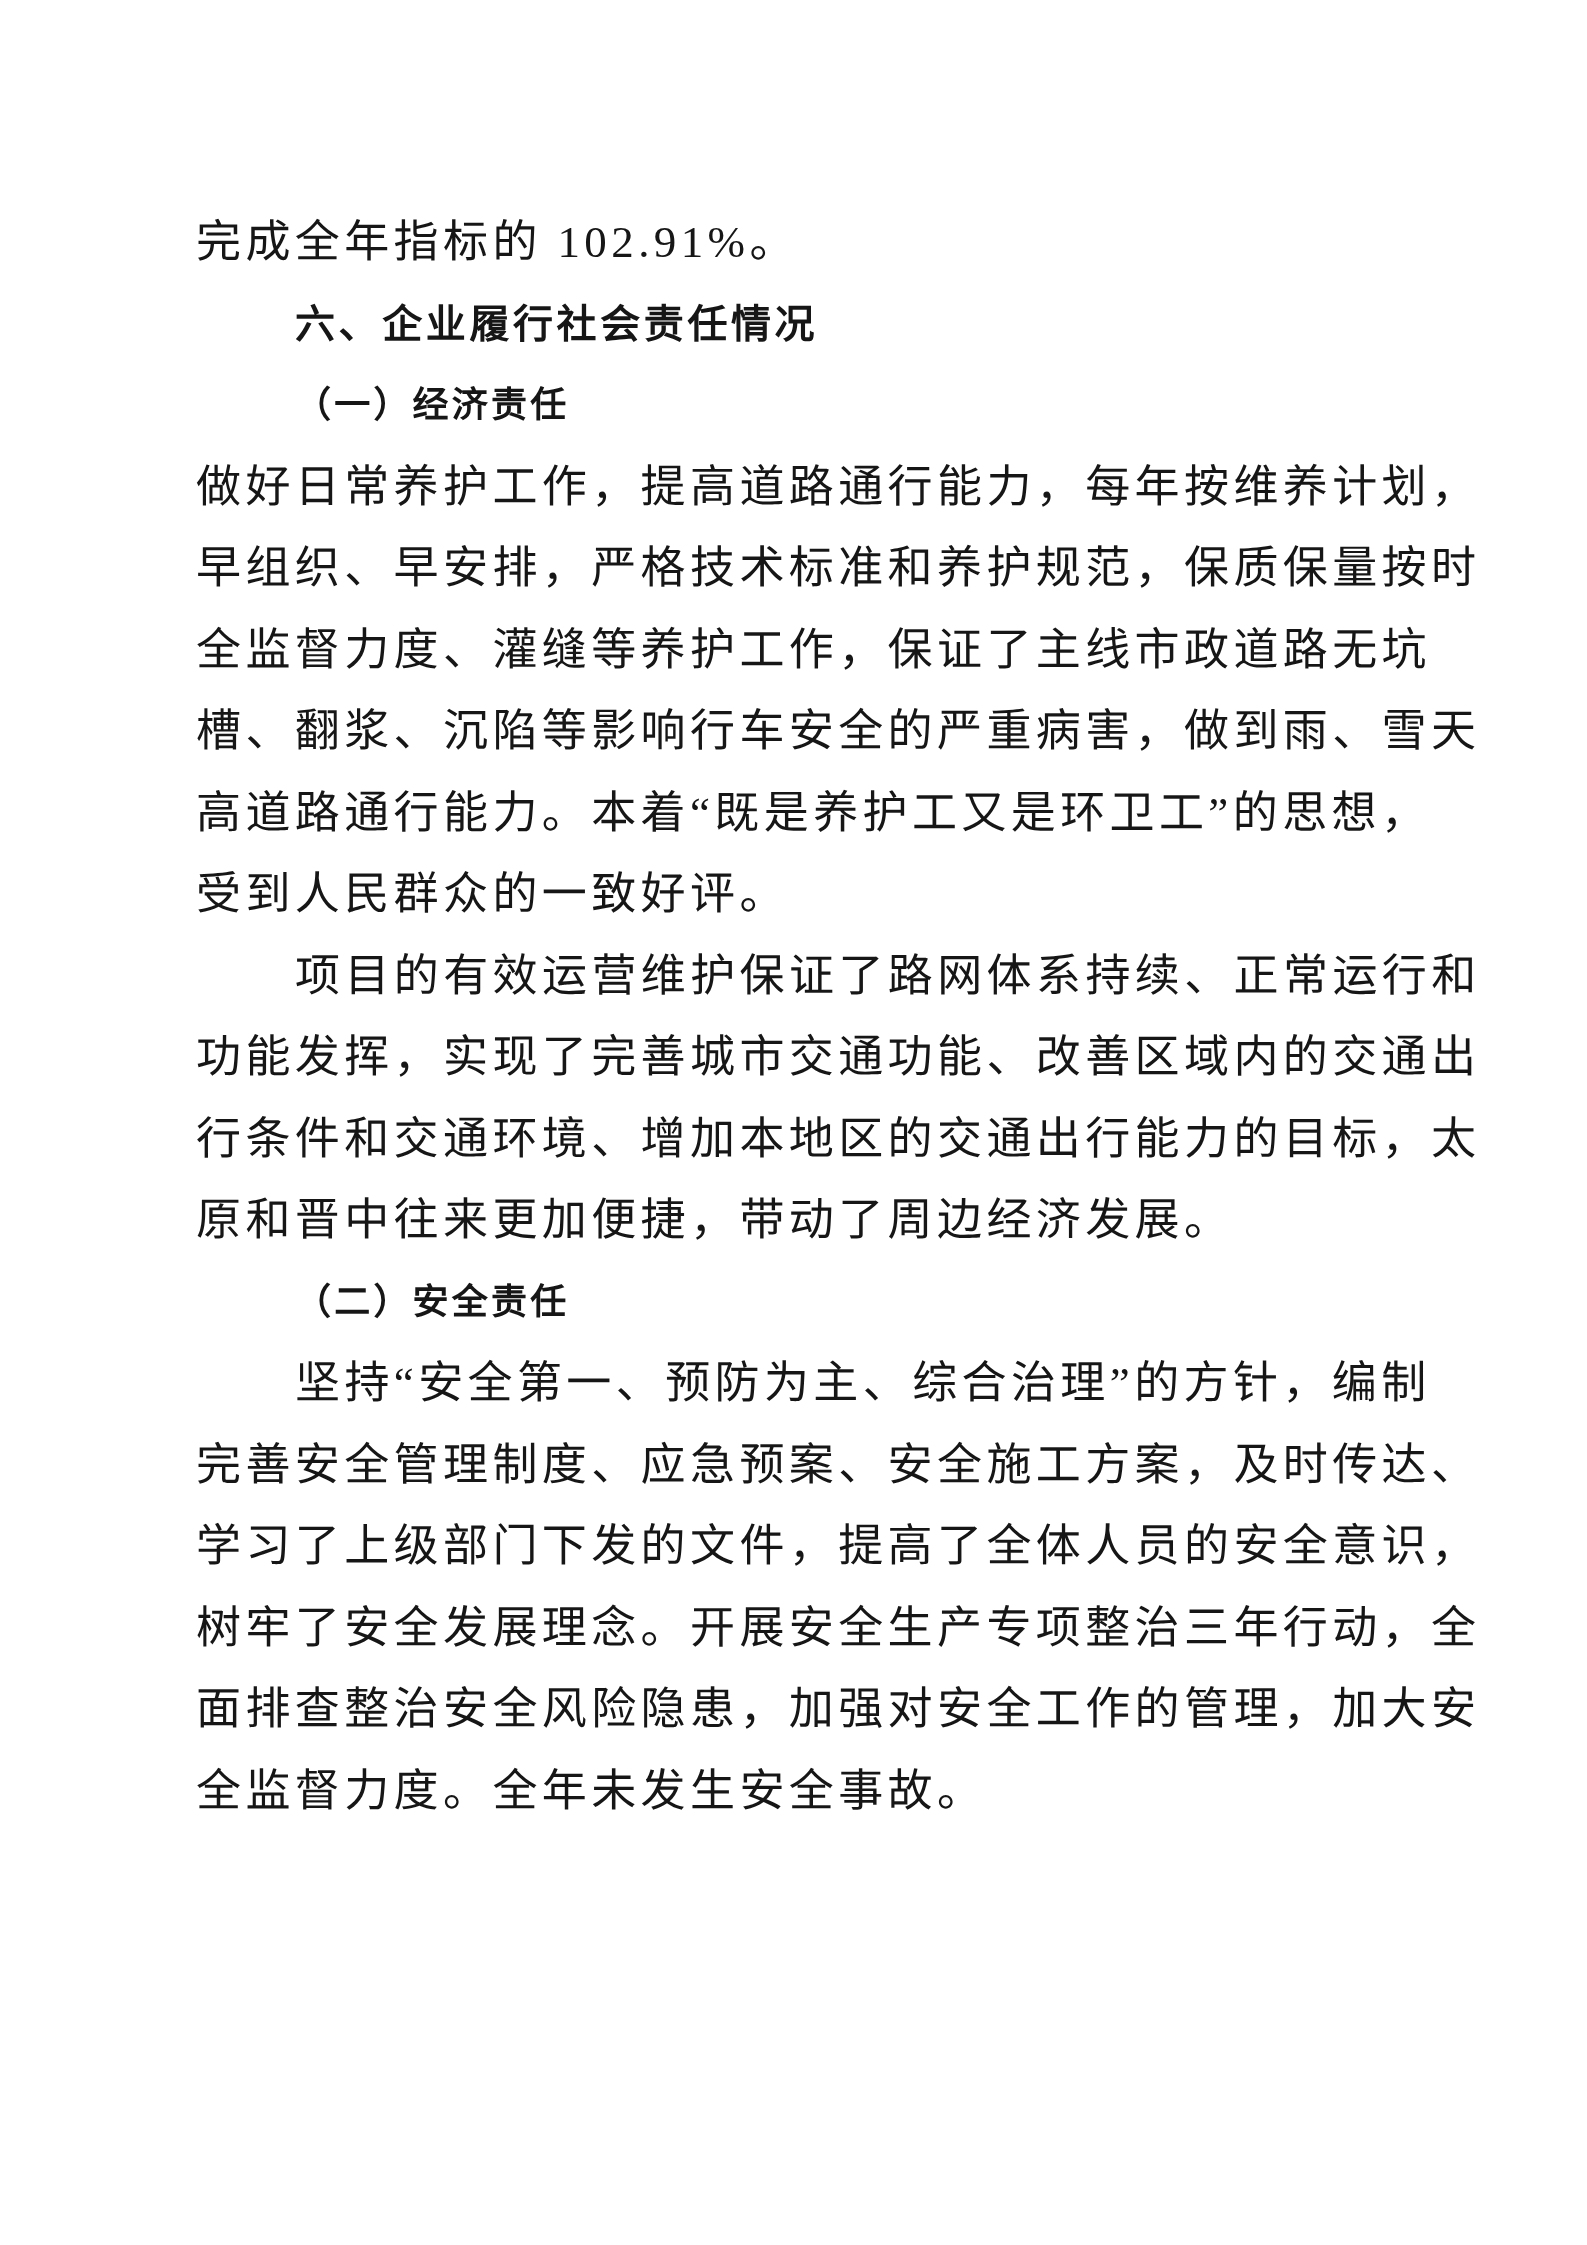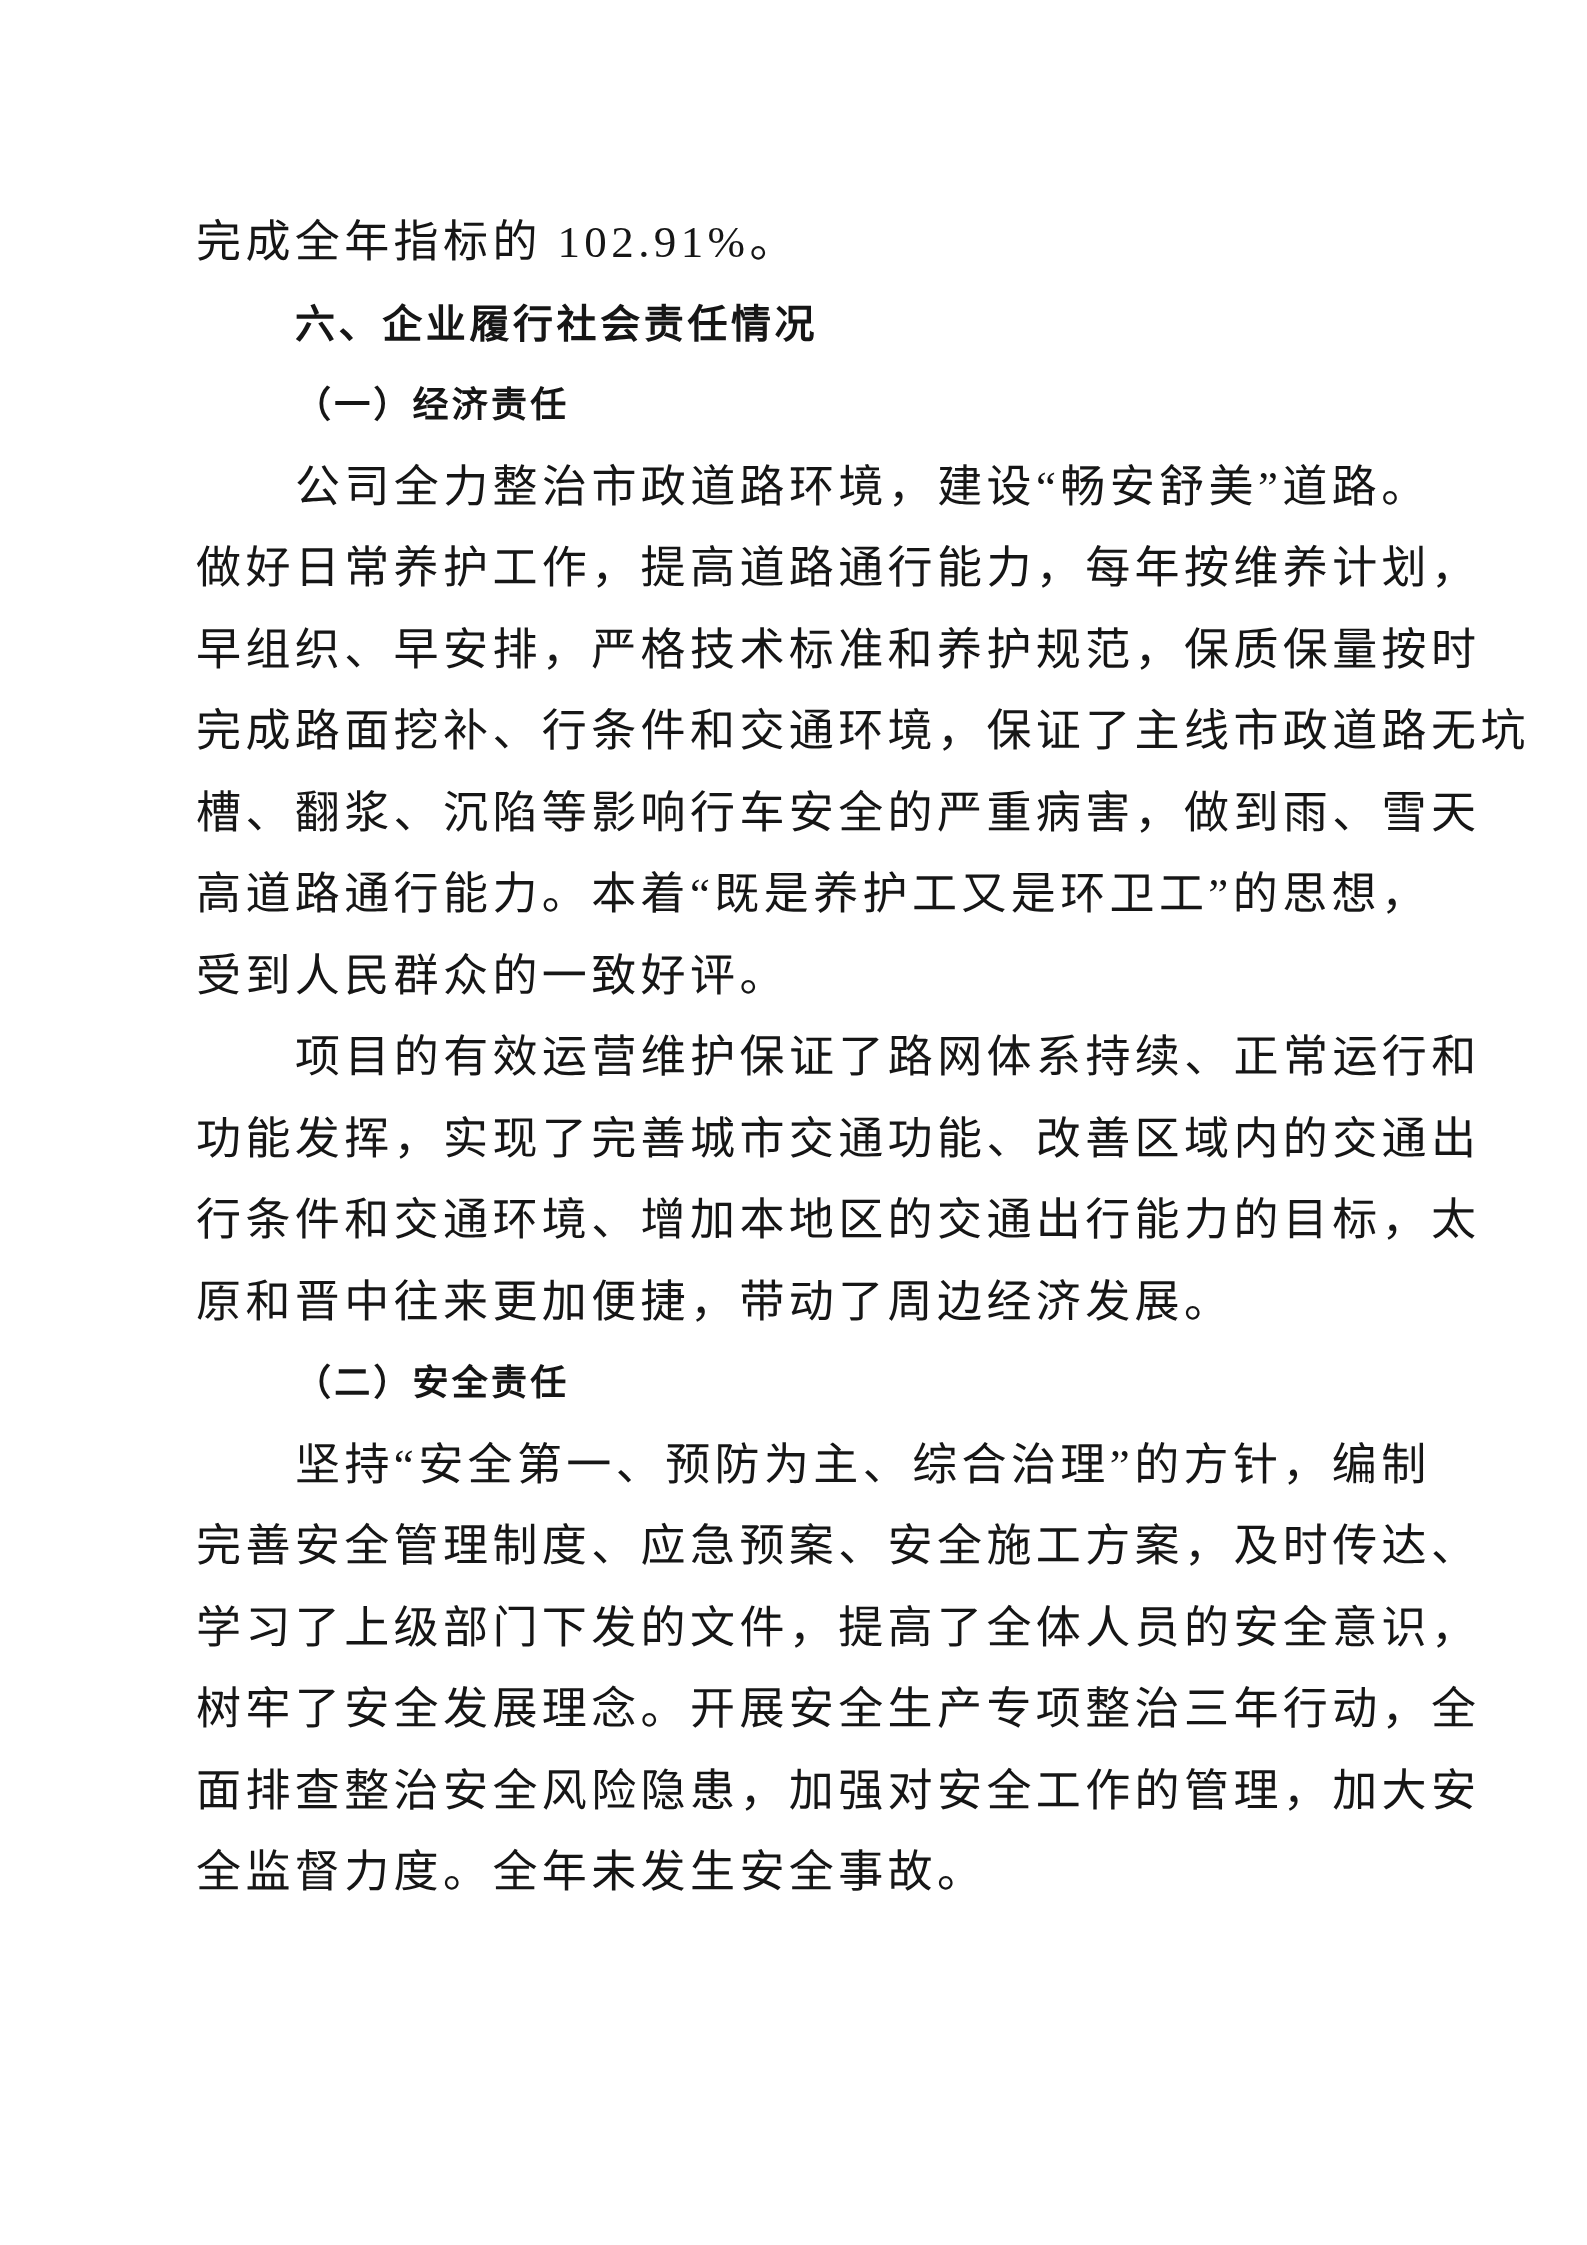--- a/index.html
+++ b/index.html
@@ -65,24 +65,23 @@
       <div class="block body">
         <div class="line">完成全年指标的 102.91%。</div>
       </div>
       <div class="block h1">
         <div class="line indent">六、企业履行社会责任情况</div>
       </div>
       <div class="block h2">
         <div class="line indent">（一）经济责任</div>
       </div>
       <div class="block body">
-        <div class="line indent">公司全力整治市政道路环境，建设“畅安舒美”道路。</div>
         <div class="line">做好日常养护工作，提高道路通行能力，每年按维养计划，</div>
         <div class="line">早组织、早安排，严格技术标准和养护规范，保质保量按时</div>
-        <div class="line">完成路面挖补、行条件和交通环境，保证了主线市政道路无坑</div>
+        <div class="line">全监督力度、灌缝等养护工作，保证了主线市政道路无坑</div>
         <div class="line">槽、翻浆、沉陷等影响行车安全的严重病害，做到雨、雪天</div>
         <div class="line">高道路通行能力。本着“既是养护工又是环卫工”的思想，</div>
         <div class="line">受到人民群众的一致好评。</div>
       </div>
       <div class="block body">
         <div class="line indent">项目的有效运营维护保证了路网体系持续、正常运行和</div>
         <div class="line">功能发挥，实现了完善城市交通功能、改善区域内的交通出</div>
         <div class="line">行条件和交通环境、增加本地区的交通出行能力的目标，太</div>
         <div class="line">原和晋中往来更加便捷，带动了周边经济发展。</div>
       </div>

